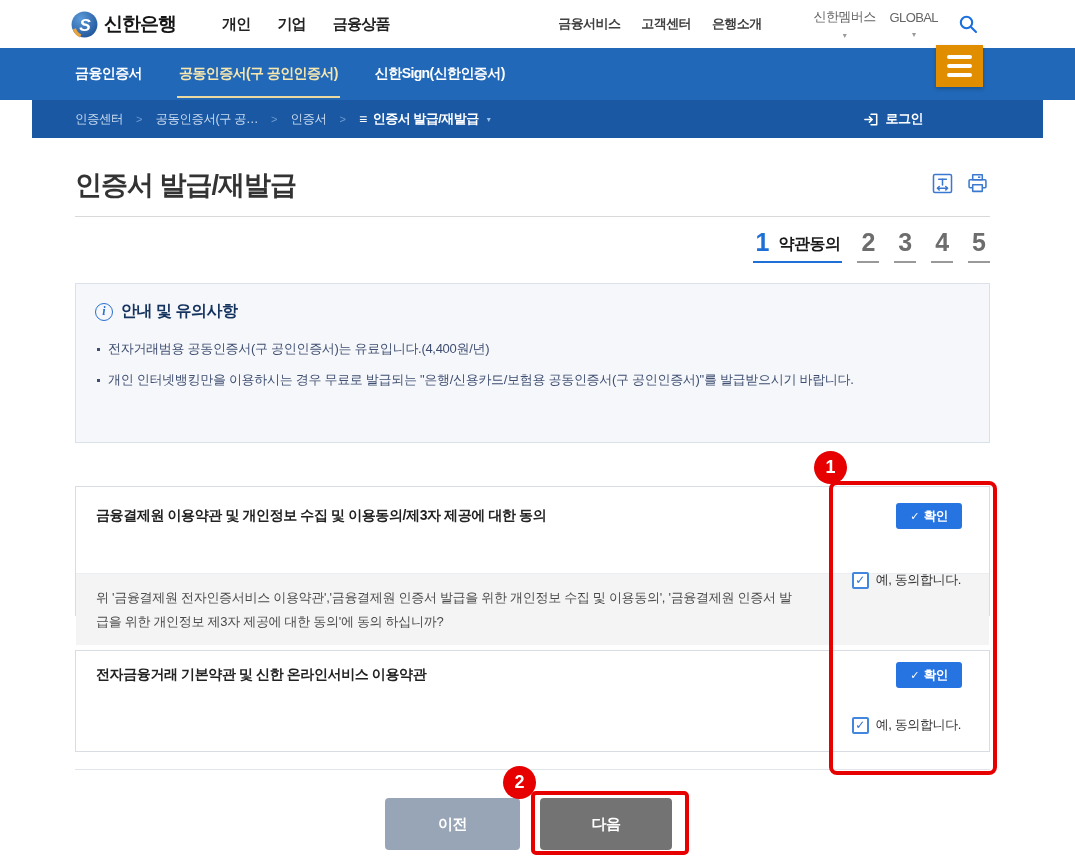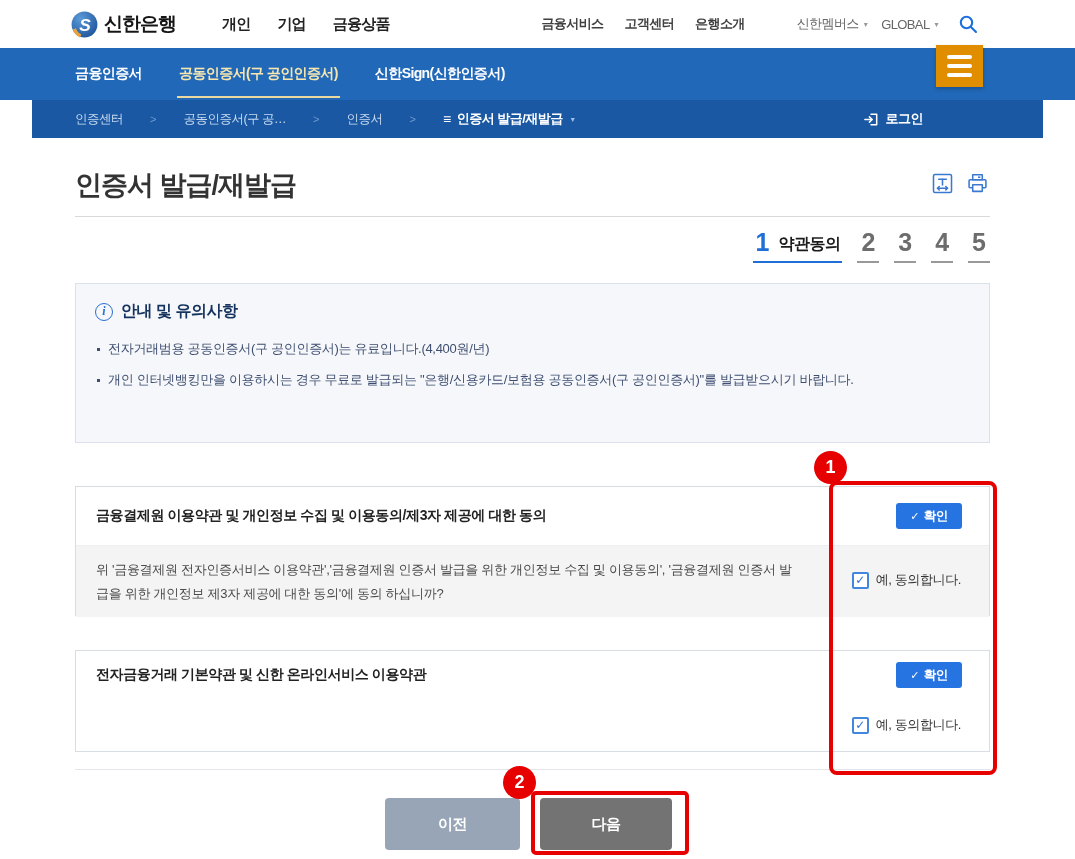--- a/index.html
+++ b/index.html
@@ -13,38 +13,38 @@
   
   .top-header { position:absolute; top:0; left:0; right:0; height:48px; display:flex; align-items:center; background:#fff; }
   .logo { display:flex; align-items:center; gap:6px; margin-left:71px; }
   .logo-text { font-size:19px; font-weight:700; color:#151515; letter-spacing:-1px; }
   .gnb { display:flex; gap:27px; margin-left:46px; }
   .gnb a { font-size:15px; font-weight:700; color:#222; letter-spacing:-0.8px; }
   .header-right { margin-left:auto; margin-right:97px; display:flex; align-items:center; }
   .subnav { display:flex; gap:21px; }
   .subnav a { font-size:13px; font-weight:600; color:#404040; letter-spacing:-0.6px; }
   .utility { display:flex; align-items:center; gap:14px; margin-left:52px; }
-  .util-link { font-size:13px; color:#666; letter-spacing:-0.6px; display:flex; align-items:center; gap:5px; }
+  .util-link { font-size:13px; color:#666; letter-spacing:-0.6px; display:flex; align-items:center; gap:5px;flex-direction:column; }
   .caret { font-size:8px; color:#999; }
   .search-btn { display:flex; margin-left:6px; cursor:pointer; }
 
   
   .bluebar { position:absolute; top:48px; left:0; width:1075px; height:52px; background:#2168b8; display:flex; align-items:center; }
   .tabs { display:flex; gap:37px; margin-left:75px;text-align:right; }
   .tab { font-size:14px; font-weight:700; color:#fff; letter-spacing:-0.6px; position:relative; }
   .tab.active { color:#f7e7ae; }
   .tab.active::after { content:""; position:absolute; left:-2px; right:-2px; bottom:-15px; height:2px; background:#ecd9a0; }
   .menu-btn { position:absolute; left:936px; top:-3px; width:47px; height:42px; background:#e08e00;
     display:flex; flex-direction:column; justify-content:center; align-items:center; gap:5px;
     box-shadow:0 2px 4px rgba(0,0,0,0.22); cursor:pointer; border:none; }
   .menu-btn .bar { width:25px; height:4px; background:#fff; border-radius:2px; }
 
   
   .crumbbar { position:absolute; top:100px; left:32px; width:1011px; height:38px; background:#1a58a3; display:flex; align-items:center; }
-  .crumbs { display:flex; align-items:center; gap:27px; margin-left:43px; }
+  .crumbs { display:flex; align-items:center; gap:13px; margin-left:43px; }
   .crumb { font-size:12.5px; color:#c8daf0; letter-spacing:-0.5px; }
   .crumb-sep { font-size:11px; color:#6f9cd2; }
   .crumb-current { font-size:13px; color:#fff; font-weight:700; display:flex; align-items:center; gap:6px; letter-spacing:-0.5px; }
   .crumb-menu-glyph { font-size:14px; font-weight:400; }
   .crumb-caret { font-size:8px; color:#9cc0e8; margin-left:2px; }
   .login { position:absolute; right:120px; display:flex; align-items:center; gap:6px; color:#fff; font-size:13px; font-weight:700; letter-spacing:-0.5px; cursor:pointer; }
 
   
   .page-title { position:absolute; left:75px; top:167px; font-size:27px; font-weight:600; color:#333; letter-spacing:-1px; }
   .title-icons { position:absolute; left:931px; top:172px; display:flex; gap:12px; }
@@ -78,21 +78,21 @@
   #ag1 .ag-title-row { height:58px; }
   #ag2 .ag-title-row { height:47px; }
   .ag-title { font-size:14px; font-weight:600; color:#222; letter-spacing:-0.4px; }
   .confirm-btn { position:absolute; right:27px; width:66px; height:26px; background:#2673e2; border:none; border-radius:3px;
     color:#fff; font-size:12.5px; font-weight:600; display:flex; align-items:center; justify-content:center; gap:5px;
     cursor:pointer; font-family:inherit; letter-spacing:-0.5px; }
   #ag1 .confirm-btn { top:16px; }
   #ag2 .confirm-btn { top:11px; }
   .check-glyph { font-size:11px; }
   .ag-desc-row { background:#f4f4f4; border-top:1px solid #eceff2; display:flex; align-items:center; padding-left:20px; box-sizing:border-box; }
-  #ag1 .ag-desc-row { height:72px; }
+  #ag1 .ag-desc-row { height:72px;margin-top:28px; }
   #ag2 .ag-desc-row { height:53px; }
   .ag-question { font-size:13px; color:#4a4a4a; line-height:24px; letter-spacing:-0.3px; width:705px; }
   .agree-box { position:absolute; right:28px; display:flex; align-items:center; gap:7px; cursor:pointer; }
   #ag1 .agree-box { top:84px; }
   #ag2 .agree-box { top:65px; }
   .checkbox { width:17px; height:17px; box-sizing:border-box; border:2px solid #4287dd; border-radius:2px; background:#fff;
     display:flex; align-items:center; justify-content:center; color:#2b6fd4; font-size:12px; font-weight:700; }
   .agree-label { font-size:13px; color:#333; letter-spacing:-0.4px; }
 
   

